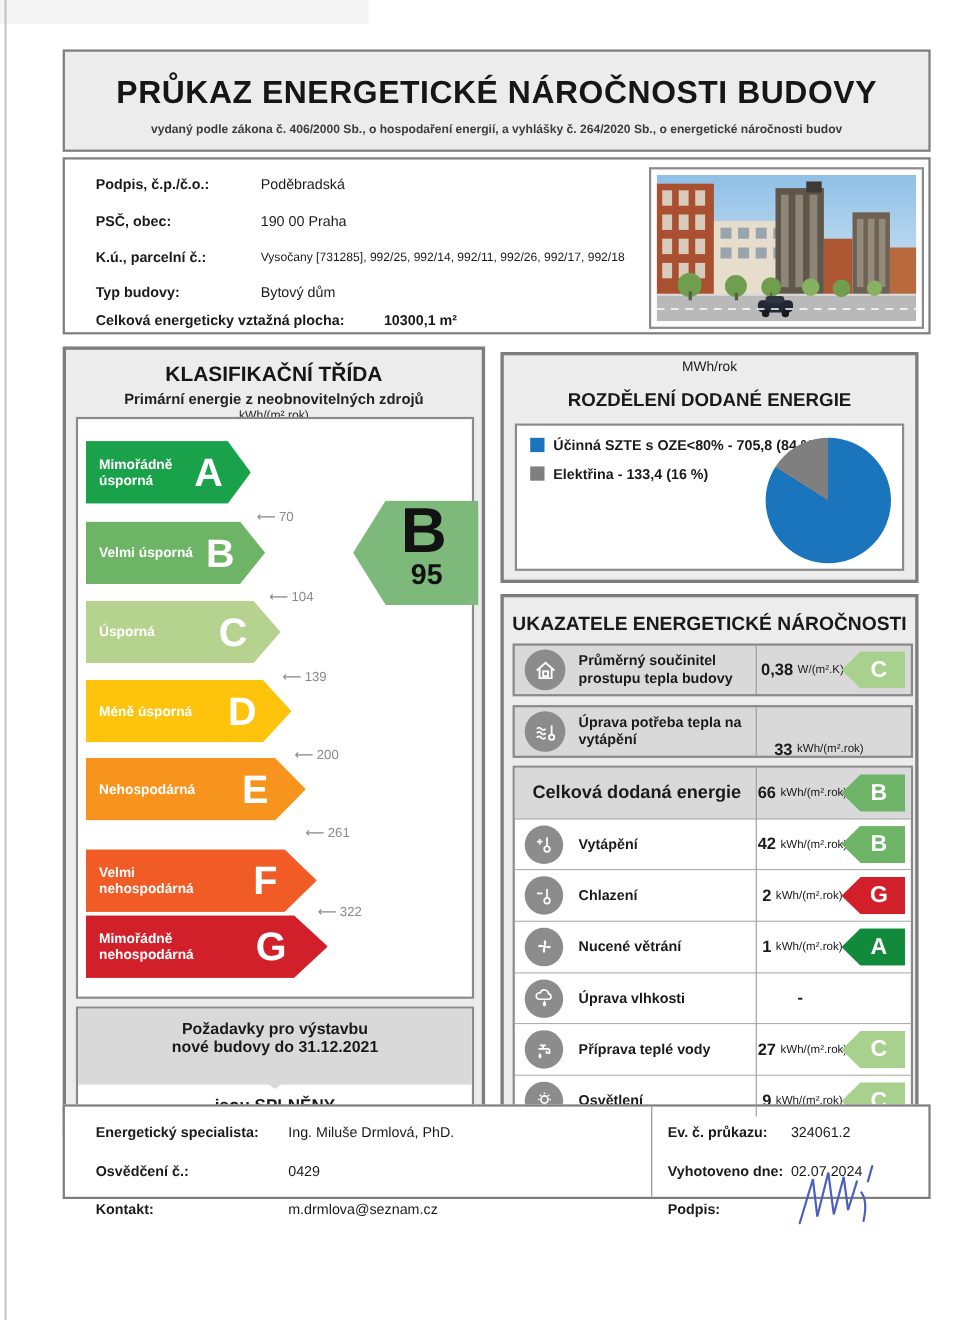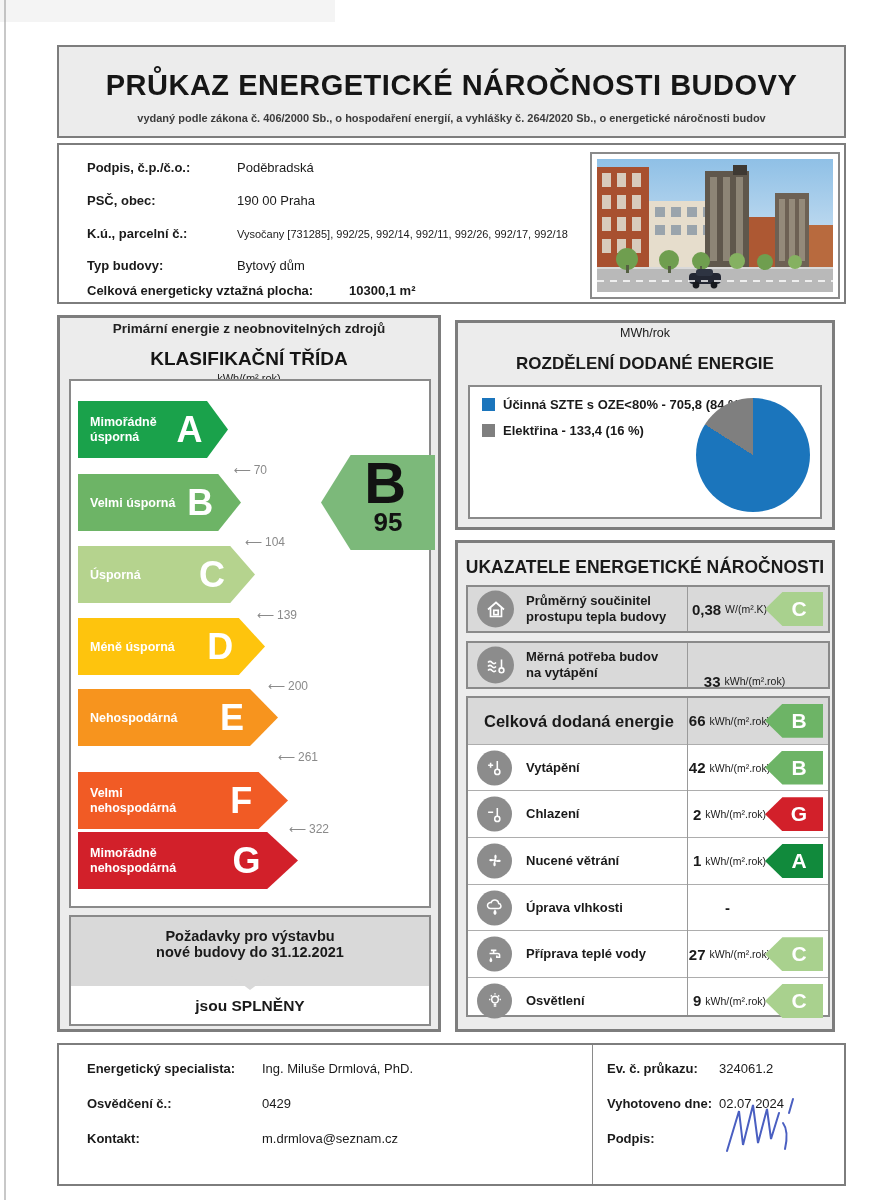--- a/index.html
+++ b/index.html
@@ -170,22 +170,22 @@
             <circle cx="117" cy="126" r="3.4" fill="#16181d"></circle>
         </g>
         <g stroke="#ffffff" stroke-width="1.4" stroke-dasharray="7 6">
           <line x1="0" y1="122" x2="236" y2="122"></line>
         </g>
       </svg>
     </div>
   </div>
 
   <div class="abs panel" style="left:57px;top:315px;width:384px;height:717px;">
+    <div class="center sec-title" style="margin-top:12px;">KLASIFIKAČNÍ TŘÍDA</div>
     <div class="center sec-sub" style="margin-top:3px;">Primární energie z neobnovitelných zdrojů</div>
-    <div class="center sec-title" style="margin-top:12px;">KLASIFIKAČNÍ TŘÍDA</div>
     <div class="center sec-unit" style="margin-top:2px;">kWh/(m².rok)</div>
 
     <div class="abs scale-box" style="left:9px;top:61px;width:362px;height:529px;">
 
       <div class="cls-arrow" style="left: 7px; top: 20px; width: 150px; background-color: rgb(26, 162, 75);">
         <div class="cls-label">Mimořádně úsporná</div>
         <div class="cls-letter">A</div>
       </div>
       <div class="threshold" style="left:0;top:82px;width:160px;"><span class="th-glyph">⟵</span><span>70</span></div>
 
@@ -281,21 +281,21 @@
     <div class="abs ind-row" style="left:8px;top:98px;width:364px;height:48px;">
       <div class="icon-circle">
         <svg width="24" height="24" viewBox="0 0 24 24" fill="none" stroke="#fff" stroke-width="1.6">
             <path d="M4 9 q2-2.2 4 0 t4 0"></path>
             <path d="M4 13 q2-2.2 4 0 t4 0"></path>
             <path d="M4 17 q2-2.2 4 0 t4 0"></path>
             <line x1="17.5" y1="6" x2="17.5" y2="14"></line>
             <circle cx="17.5" cy="16.8" r="2.4"></circle>
           </svg>
       </div>
-      <div class="ind-label">Měrná potřeba budov na vytápění</div>
+      <div class="ind-label">Úprava potřeba tepla na vytápění</div>
       <div class="vdiv" style="left:219px;"></div>
       <div class="val-wrap noarrow">
         <span class="val-num">33</span>
         <span class="val-unit">kWh/(m².rok)</span>
       </div>
     </div>
 
     <div class="abs ind-group" style="left:8px;top:153px;width:364px;height:321px;">
       <div class="vdiv" style="left:219px;z-index:2;"></div>
 
@@ -418,21 +418,21 @@
             <span class="val-num">9</span>
             <span class="val-unit">kWh/(m².rok)</span>
           </div>
         <div class="ind-arrow auto-hide" style="background-color: rgb(169, 209, 142);">
             <span>C</span>
           </div>
       </div>
     </div>
   </div>
 
-  <div class="abs box2" style="left:57px;top:1043px;width:789px;height:143px;background:#fff;">
+  <div class="abs box2" style="left:57px;top:1004px;width:789px;height:86px;background:#fff;">
     <div class="vdiv" style="left:533px;background:#8a8a8a;"></div>
     <div class="abs foot-label" style="left:28px;top:16px;">Energetický specialista:</div>
     <div class="abs foot-value" style="left:203px;top:16px;">Ing. Miluše Drmlová, PhD.</div>
     <div class="abs foot-label" style="left:28px;top:51px;">Osvědčení č.:</div>
     <div class="abs foot-value" style="left:203px;top:51px;">0429</div>
     <div class="abs foot-label" style="left:28px;top:86px;">Kontakt:</div>
     <div class="abs foot-value" style="left:203px;top:86px;">m.drmlova@seznam.cz</div>
     <div class="abs foot-label" style="left:548px;top:16px;">Ev. č. průkazu:</div>
     <div class="abs foot-value" style="left:660px;top:16px;">324061.2</div>
     <div class="abs foot-label" style="left:548px;top:51px;">Vyhotoveno dne:</div>

